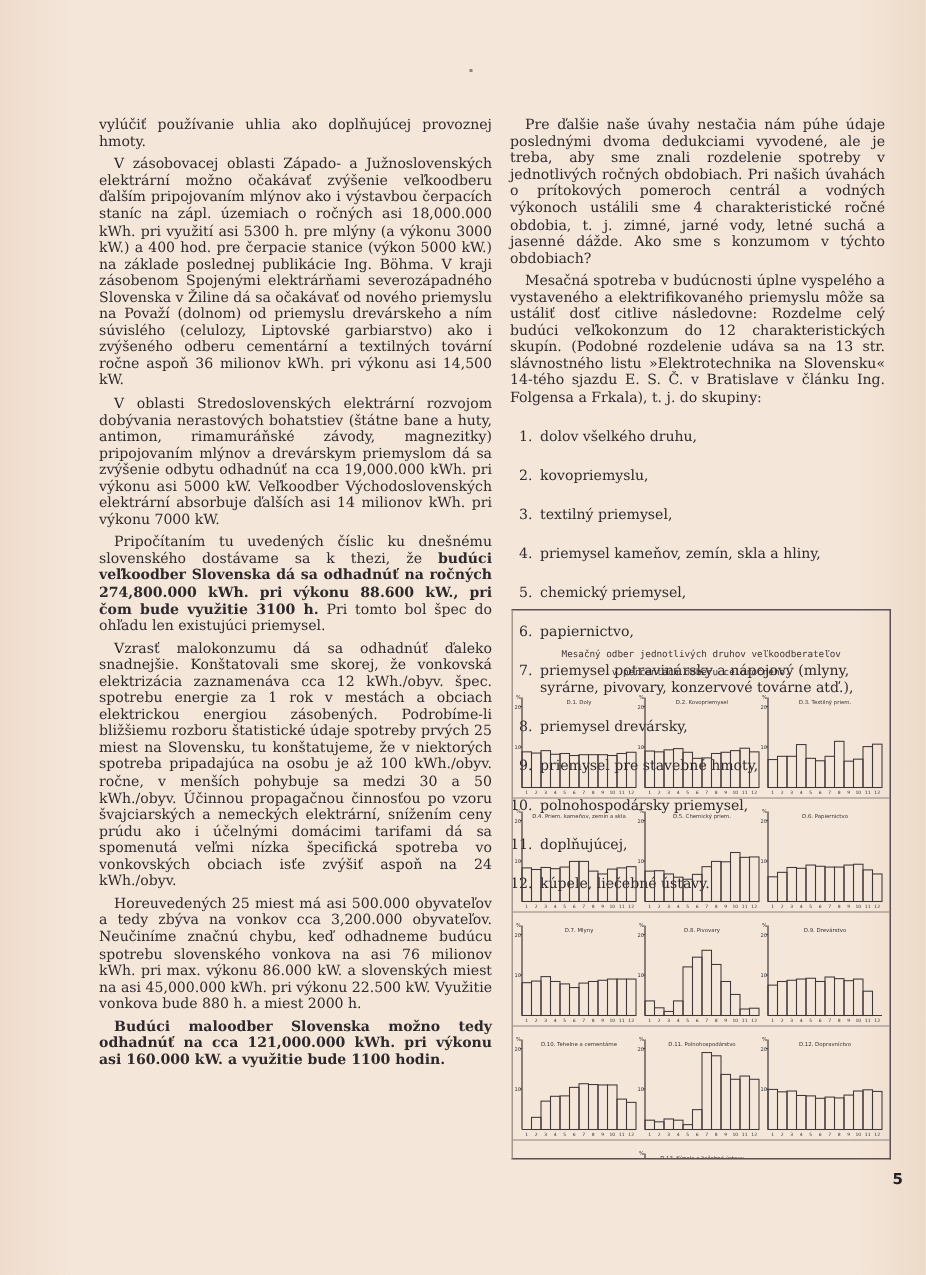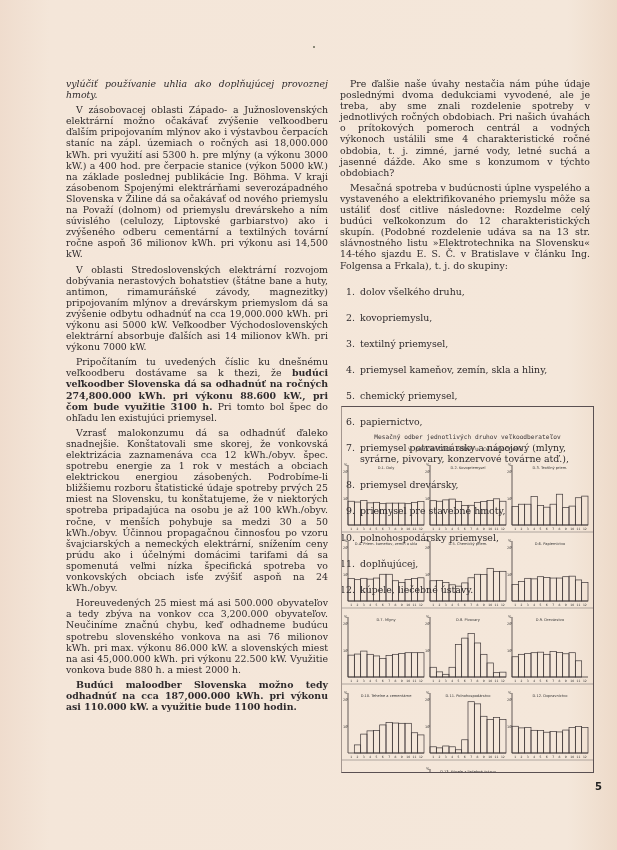--- a/index.html
+++ b/index.html
@@ -4,21 +4,21 @@
 <style>
   html,body{margin:0;padding:0;}
   body{width:617px;height:850px;background:#f2e4d6;position:relative;overflow:hidden;
        font-family:"DejaVu Serif","Liberation Serif",serif;color:#2e2a2c;}
   .page{position:absolute;left:0;top:0;width:617px;height:850px;
         background:linear-gradient(90deg,#efdccd 0%,#f4e6d9 8%,#f4e7da 92%,#eddac9 100%);}
   .col{position:absolute;font-size:9.4px;line-height:11.1px;text-align:justify;}
   .col-left{left:66px;top:78px;width:262px;}
   .col-right{left:340px;top:78px;width:250px;}
   .col p{margin:0 0 4px 0;text-indent:10px;}
-  .col p.noind{text-indent:0;font-style:italic;}
+  .col p.noind{text-indent:0;}
   .col b{font-weight:bold;margin-top:13px;}
   ol.groups{margin:3px 0 0 0;padding:0 0 0 18px;font-size:9.4px;line-height:11.1px;}
   ol.groups li{padding-left:2px;text-align:left;margin-top:15px;}
   .figure{position:absolute;left:341px;top:406px;width:251px;height:365px;
           border:1px solid #5a5052;border-left-color:#a3968f;}
   .fig-title{position:absolute;left:0;width:100%;text-align:center;
              font-family:"DejaVu Sans Mono","Liberation Mono",monospace;font-size:6.2px;color:#3b3536;}
   .fig-title.t1{top:26px;} .fig-title.t2{top:38px;}
   .fig-svg{position:absolute;left:0;top:0;}
   .page-number{position:absolute;left:595px;top:781px;font-family:"DejaVu Sans","Liberation Sans",sans-serif;
@@ -28,24 +28,24 @@
 </head>
 <body>
 
 <div class="page"></div>
 <div class="mark"></div>
 
 <div class="col col-left">
   <p class="noind">vylúčiť používanie uhlia ako doplňujúcej provoznej hmoty.</p>
   <p>V zásobovacej oblasti Západo- a Južnoslovenských elektrární možno očakávať zvýšenie veľkoodberu ďalším pripojovaním mlýnov ako i výstavbou čerpacích staníc na zápl. územiach o ročných asi 18,000.000 kWh. pri využití asi 5300 h. pre mlýny (a výkonu 3000 kW.) a 400 hod. pre čerpacie stanice (výkon 5000 kW.) na základe poslednej publikácie Ing. Böhma. V kraji zásobenom Spojenými elektrárňami severozápadného Slovenska v Žiline dá sa očakávať od nového priemyslu na Považí (dolnom) od priemyslu drevárskeho a ním súvislého (celulozy, Liptovské garbiarstvo) ako i zvýšeného odberu cementární a textilných tovární ročne aspoň 36 milionov kWh. pri výkonu asi 14,500 kW.</p>
   <p>V oblasti Stredoslovenských elektrární rozvojom dobývania nerastových bohatstiev (štátne bane a huty, antimon, rimamuráňské závody, magnezitky) pripojovaním mlýnov a drevárskym priemyslom dá sa zvýšenie odbytu odhadnúť na cca 19,000.000 kWh. pri výkonu asi 5000 kW. Veľkoodber Východoslovenských elektrární absorbuje ďalších asi 14 milionov kWh. pri výkonu 7000 kW.</p>
-  <p><span>Pripočítaním tu uvedených číslic ku dnešnému veľkoodberu dostávame sa k thezi, že </span><b>budúci veľkoodber Slovenska dá sa odhadnúť na ročných 274,800.000 kWh. pri výkonu 88.600 kW., pri čom bude využitie 3100 h.</b><span> Pri tomto bol špec do ohľadu len existujúci priemysel.</span></p>
+  <p><span>Pripočítaním tu uvedených číslic ku dnešnému slovenského dostávame sa k thezi, že </span><b>budúci veľkoodber Slovenska dá sa odhadnúť na ročných 274,800.000 kWh. pri výkonu 88.600 kW., pri čom bude využitie 3100 h.</b><span> Pri tomto bol špec do ohľadu len existujúci priemysel.</span></p>
   <p>Vzrasť malokonzumu dá sa odhadnúť ďaleko snadnejšie. Konštatovali sme skorej, že vonkovská elektrizácia zaznamenáva cca 12 kWh./obyv. špec. spotrebu energie za 1 rok v mestách a obciach elektrickou energiou zásobených. Podrobíme-li bližšiemu rozboru štatistické údaje spotreby prvých 25 miest na Slovensku, tu konštatujeme, že v niektorých spotreba pripadajúca na osobu je až 100 kWh./obyv. ročne, v menších pohybuje sa medzi 30 a 50 kWh./obyv. Účinnou propagačnou činnosťou po vzoru švajciarských a nemeckých elektrární, snížením ceny prúdu ako i účelnými domácimi tarifami dá sa spomenutá veľmi nízka špecifická spotreba vo vonkovských obciach isťe zvýšiť aspoň na 24 kWh./obyv.</p>
   <p>Horeuvedených 25 miest má asi 500.000 obyvateľov a tedy zbýva na vonkov cca 3,200.000 obyvateľov. Neučiníme značnú chybu, keď odhadneme budúcu spotrebu slovenského vonkova na asi 76 milionov kWh. pri max. výkonu 86.000 kW. a slovenských miest na asi 45,000.000 kWh. pri výkonu 22.500 kW. Využitie vonkova bude 880 h. a miest 2000 h.</p>
-  <p><b>Budúci maloodber Slovenska možno tedy odhadnúť na cca 187,000.000 kWh. pri výkonu asi 110.000 kW. a využitie bude 1100 hodin.</b></p>
+  <p><b>Budúci maloodber Slovenska možno tedy odhadnúť na cca 121,000.000 kWh. pri výkonu asi 160.000 kW. a využitie bude 1100 hodin.</b></p>
 </div>
 
 <div class="col col-right">
   <p>Pre ďalšie naše úvahy nestačia nám púhe údaje poslednými dvoma dedukciami vyvodené, ale je treba, aby sme znali rozdelenie spotreby v jednotlivých ročných obdobiach. Pri našich úvahách o prítokových pomeroch centrál a vodných výkonoch ustálili sme 4 charakteristické ročné obdobia, t. j. zimné, jarné vody, letné suchá a jasenné dážde. Ako sme s konzumom v týchto obdobiach?</p>
   <p>Mesačná spotreba v budúcnosti úplne vyspelého a vystaveného a elektrifikovaného priemyslu môže sa ustáliť dosť citlive následovne: Rozdelme celý budúci veľkokonzum do 12 charakteristických skupín. (Podobné rozdelenie udáva sa na 13 str. slávnostného listu »Elektrotechnika na Slovensku« 14-tého sjazdu E. S. Č. v Bratislave v článku Ing. Folgensa a Frkala), t. j. do skupiny:</p>
   <ol class="groups">
     <li>dolov všelkého druhu,</li>
     <li>kovopriemyslu,</li>
     <li>textilný priemysel,</li>
     <li>priemysel kameňov, zemín, skla a hliny,</li>

